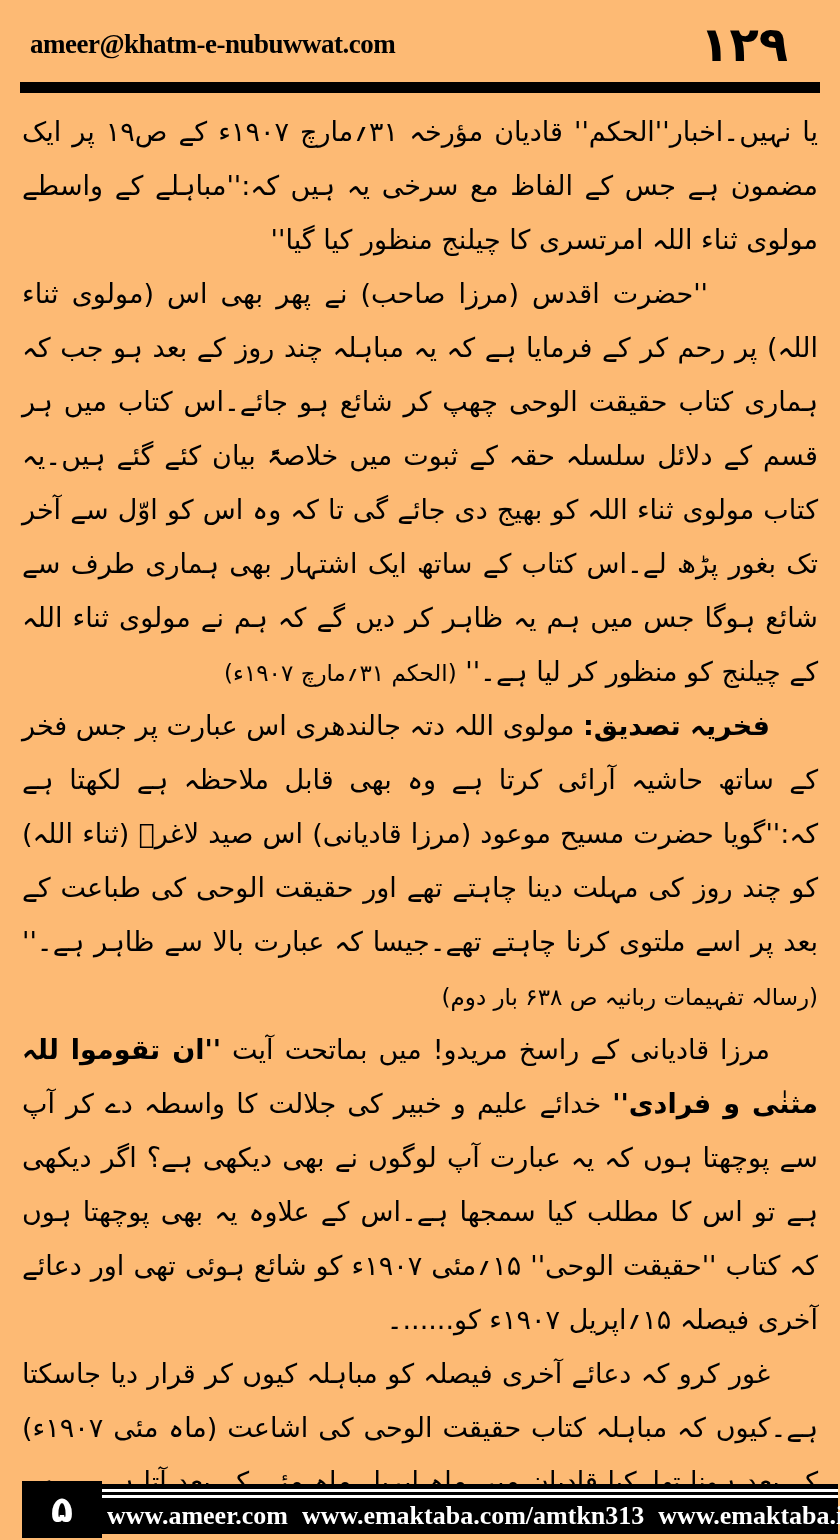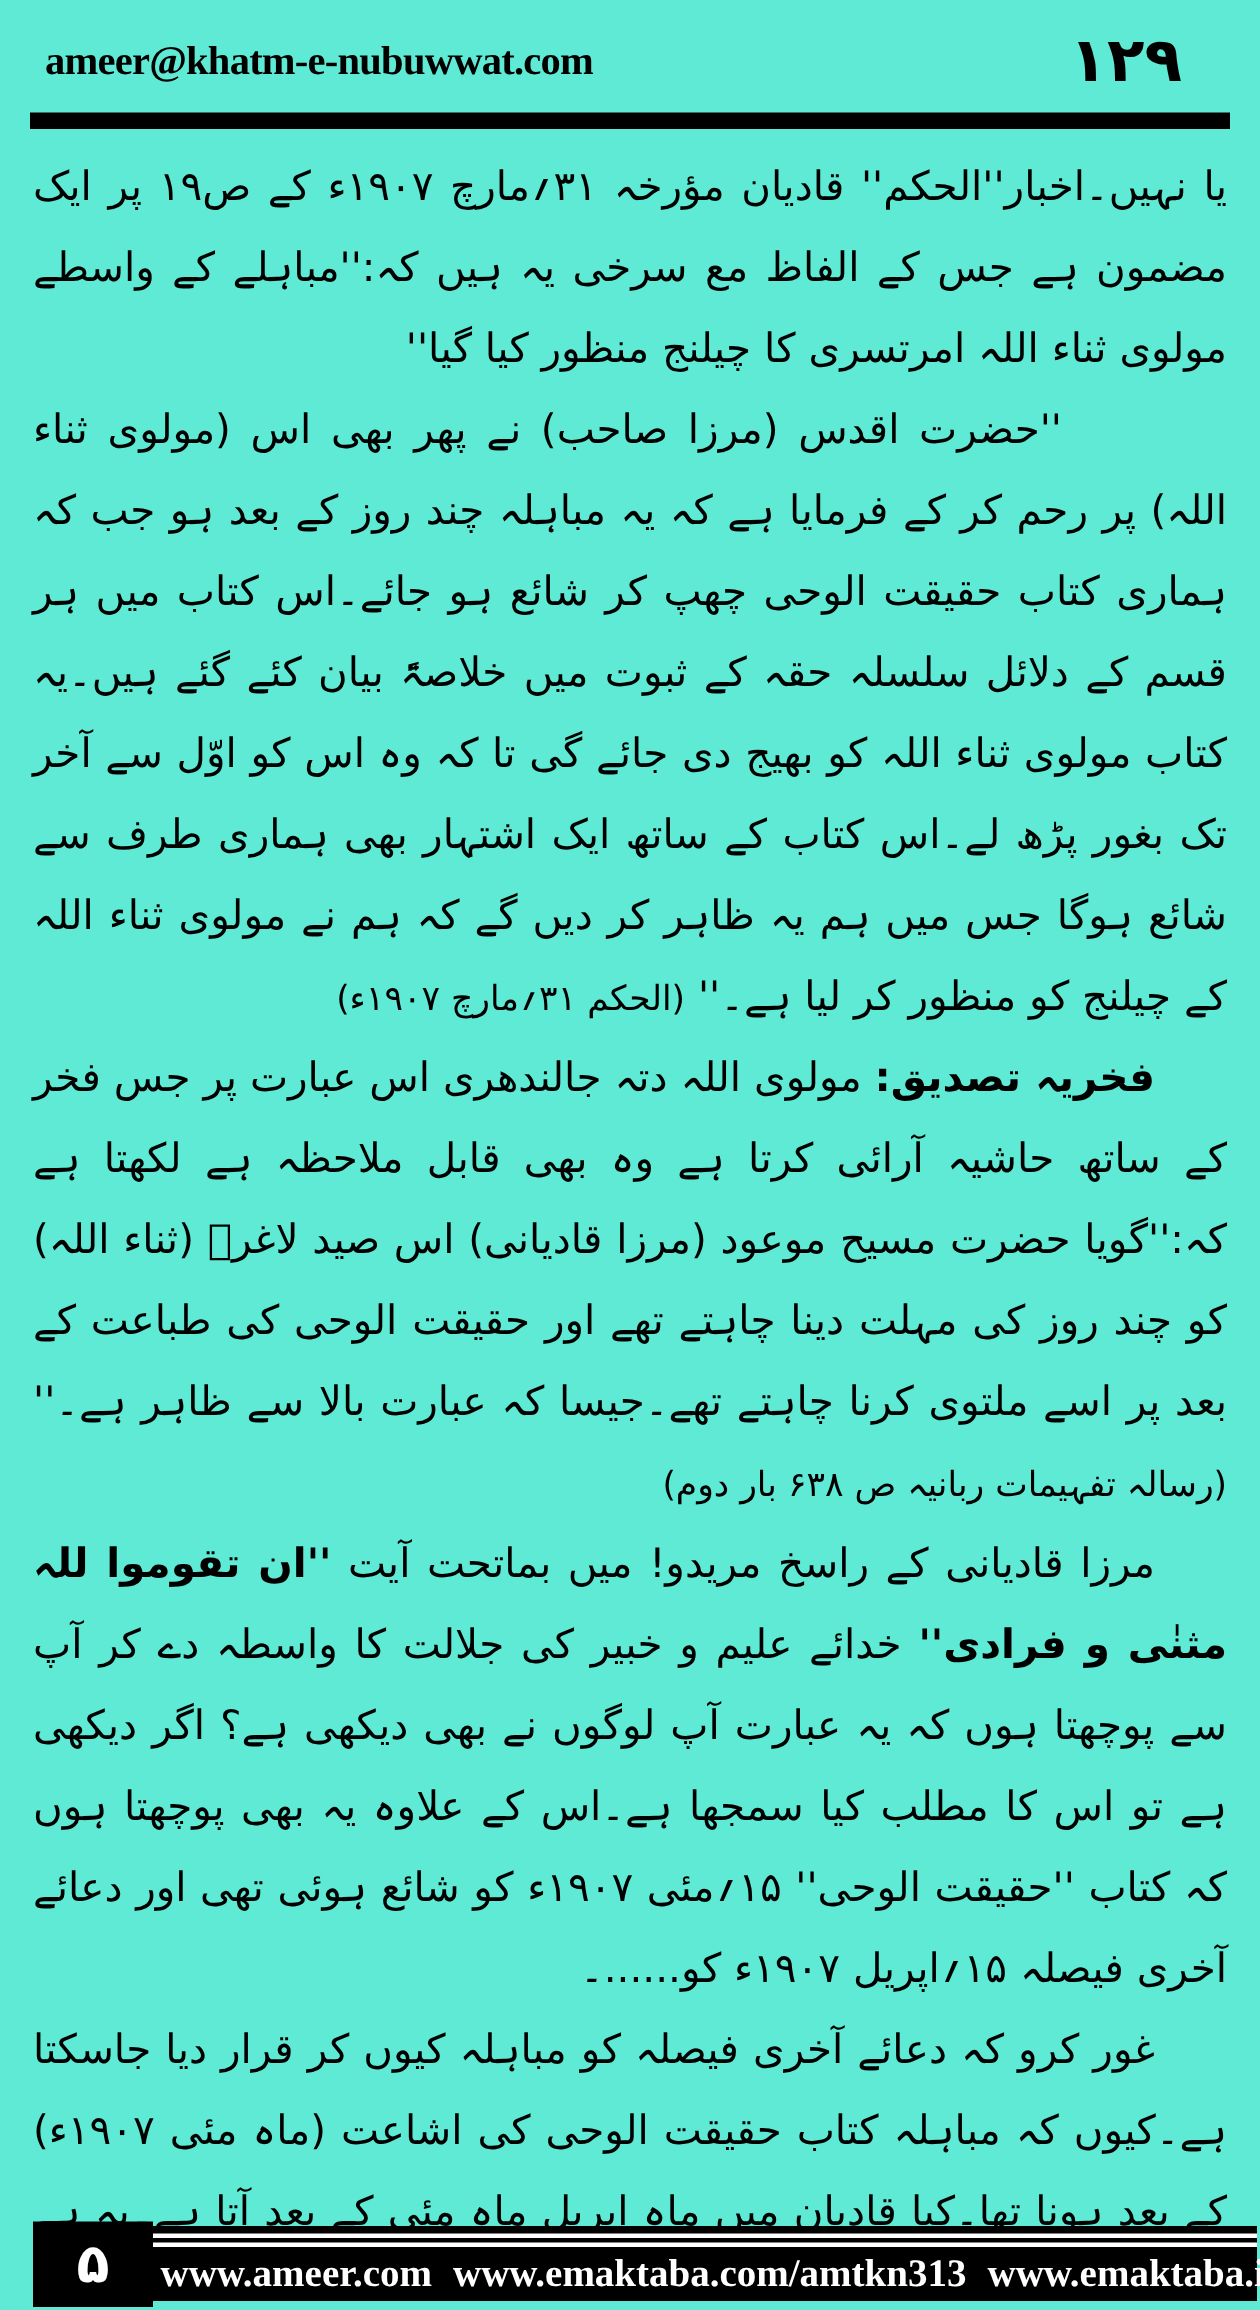--- a/index.html
+++ b/index.html
@@ -1,32 +1,32 @@
 <!DOCTYPE html>
 <html lang="ur"><head>
 <meta charset="utf-8">
 <style>
   * { margin:0; padding:0; box-sizing:border-box; }
   html,body { background:#e8e8e8; }
   body { font-family:"DejaVu Sans", sans-serif; }
   .page {
     position:relative; width:840px; height:1540px; margin:0 auto;
-    background:#5eead4; color:#000; overflow:hidden;
+    background:#fdba74; color:#000; overflow:hidden;
   }
   
   .header {
     display:flex; align-items:center; justify-content:space-between;
     padding:20px 22px 4px 30px;
   }
   .email {
     font-family:"Liberation Serif", serif; font-weight:bold;
     font-size:27px; letter-spacing:-0.5px; direction:ltr;
   }
   .pagenum {
-    font-size:41px; font-weight:bold; line-height:1; direction:rtl;
+    font-size:48px; font-weight:bold; line-height:1; direction:rtl;
     margin-right:30px;
   }
   .book-title {
     font-size:25px; font-weight:bold; direction:rtl; white-space:nowrap;
   }
   .header-rule { height:11px; background:#000; margin:10px 20px 0 20px; }
   
   .content {
     direction:rtl; text-align:justify; padding:12px 22px 0 22px;
     font-size:27px; line-height:2.0; height:1400px; overflow:hidden;

